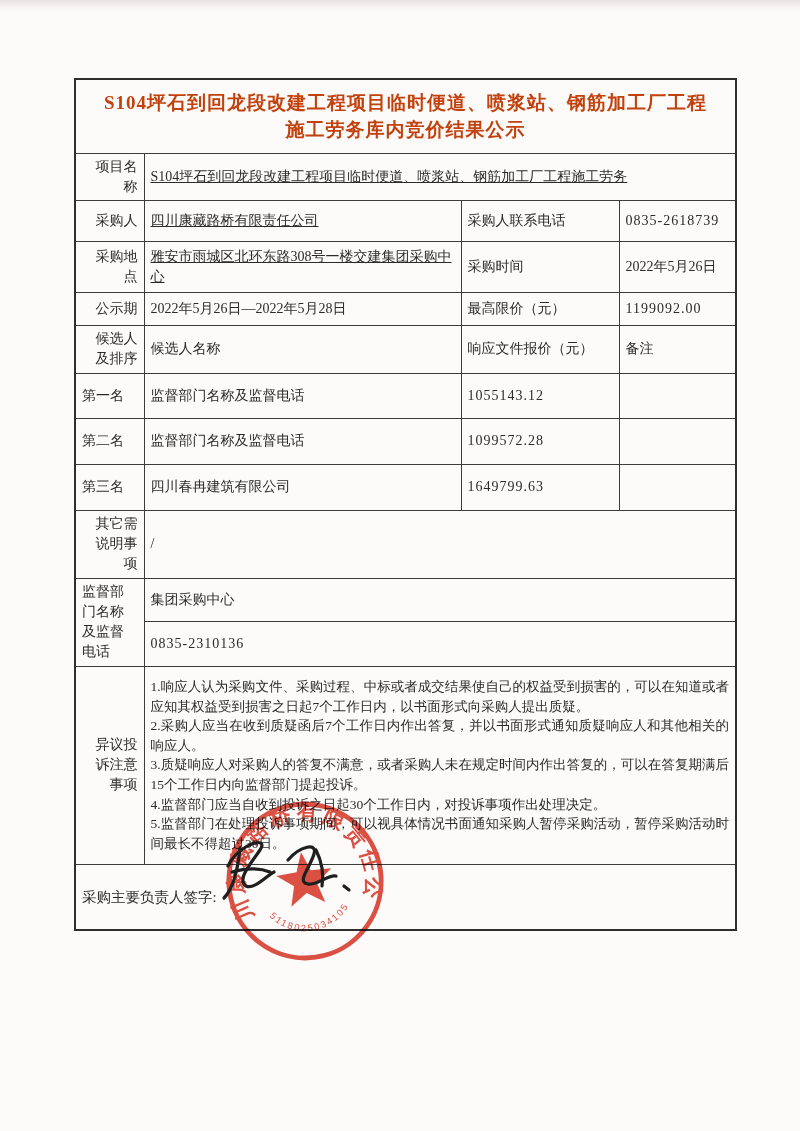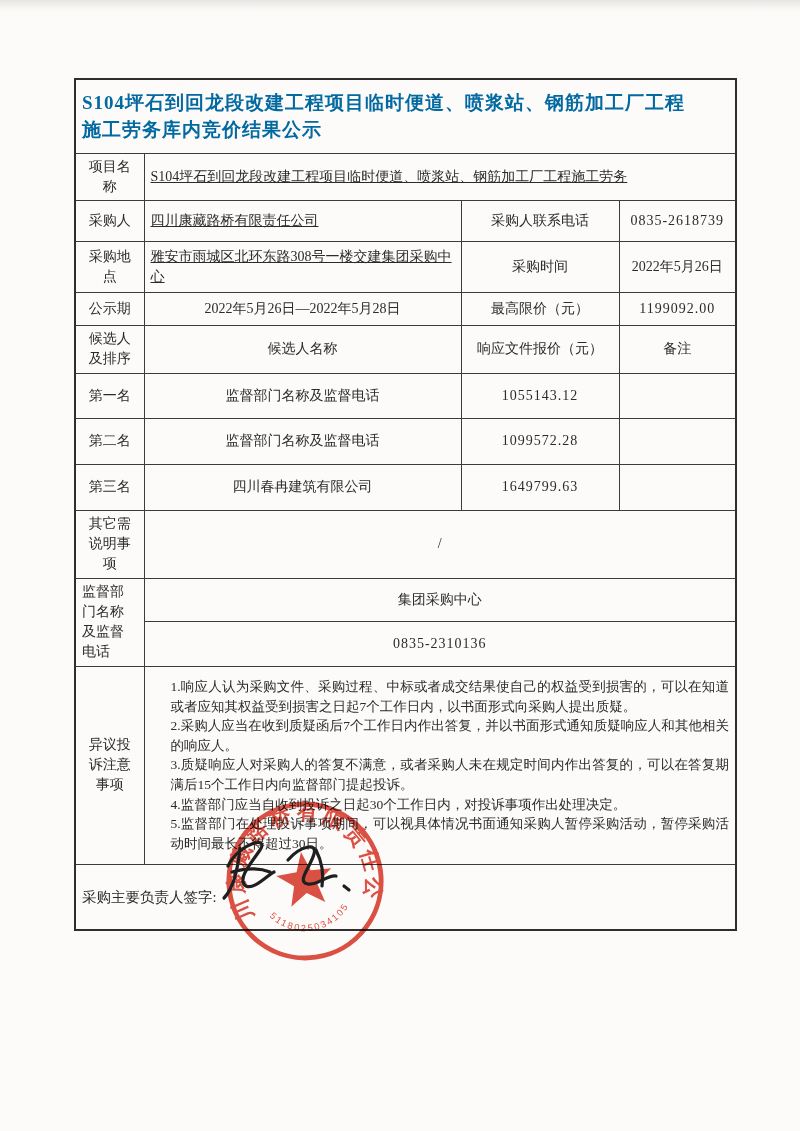--- a/index.html
+++ b/index.html
@@ -23,30 +23,30 @@
   }
   .doc-table td{
     border:1px solid #3c3c3c;
     vertical-align:middle;
     padding:3px 6px;
     line-height:1.45;
     word-break:break-all;
   }
   .doc-table{border:2px solid #2e2e2e;}
   .title-cell{
-    text-align:left;font-weight:bold;font-size:19px;line-height:1.6;
-    letter-spacing:1px;color:#0369a1;padding:8px 14px;
+    text-align:center;font-weight:bold;font-size:19px;line-height:1.6;
+    letter-spacing:1px;color:#c2410c;padding:8px 14px;
   }
-  .lbl{text-align:center;}
+  .lbl{text-align:right;}
   .lbl-center{text-align:left;}
   .val-left{text-align:left;padding-left:8px;text-decoration:underline;}
-  .val-center{text-align:center;}
+  .val-center{text-align:left;}
   .num{letter-spacing:1px;}
   .complaint-cell{font-size:13.5px;line-height:1.58;padding:6px 8px 6px 8px;}
-  .complaint-cell div{text-align:justify;margin-left:20px;}
+  .complaint-cell div{text-align:justify;}
   .sign-cell{padding-left:6px;font-size:14.5px;}
   
   .seal-wrap{
     position:absolute;left:224px;top:798px;width:162px;height:166px;
     z-index:2;opacity:.88;mix-blend-mode:multiply;
     transform:rotate(-8deg);
     pointer-events:none;
   }
   .sig-wrap{
     position:absolute;left:212px;top:830px;width:180px;height:80px;

